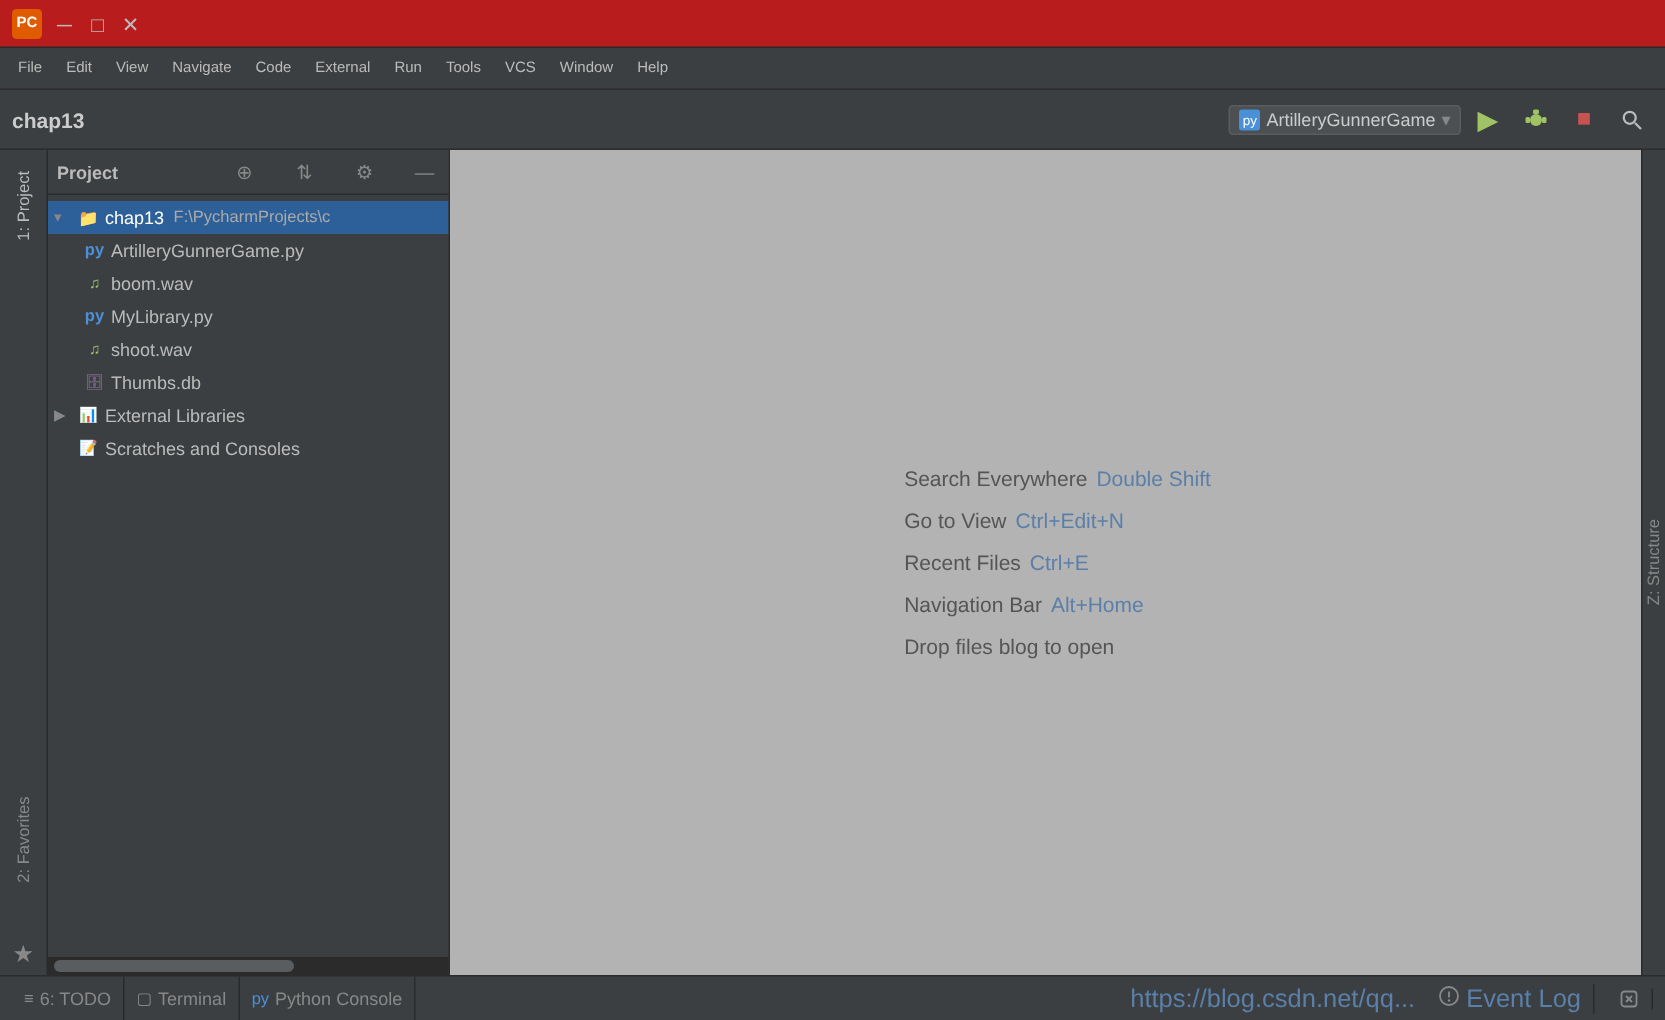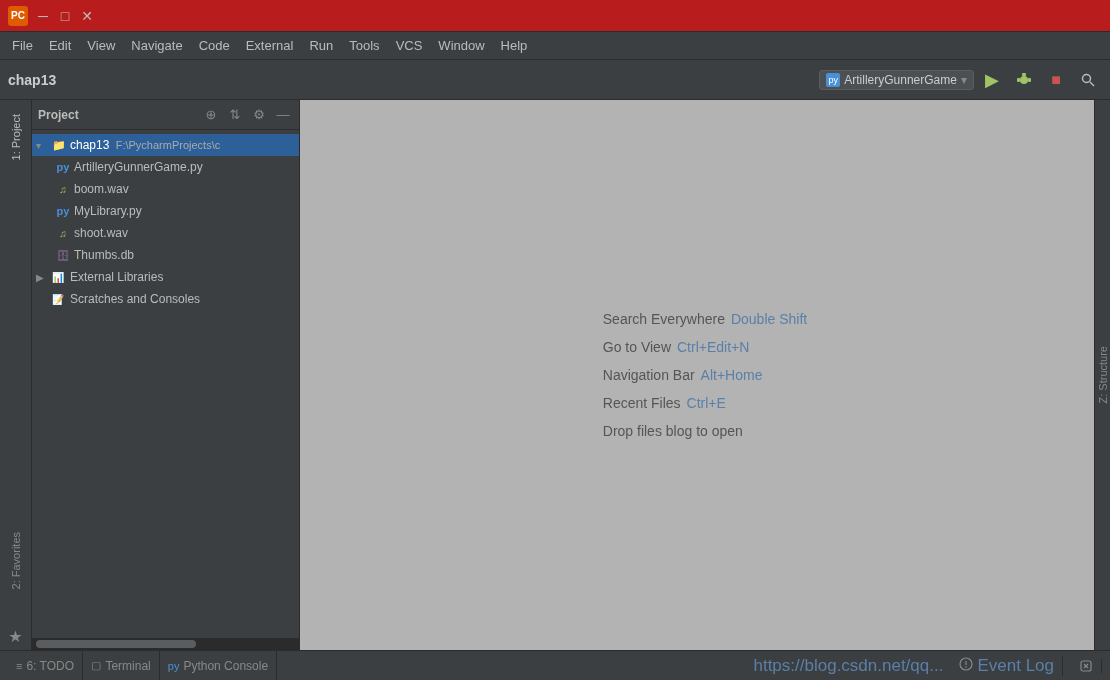--- a/index.html
+++ b/index.html
@@ -33,21 +33,21 @@
     }
 
     
     #menubar {
       height: 28px;
       background: #3c3f41;
       display: flex;
       align-items: center;
       padding: 0 4px;
       border-bottom: 1px solid #2b2b2b;
-      font-size: 13px;
+      font-size: 10px;
       color: #bbb;
     }
     .menu-item {
       padding: 3px 8px;
       cursor: pointer;
     }
 
     
     #toolbar {
       height: 40px;
@@ -124,21 +124,21 @@
       display: flex;
       flex-direction: column;
     }
     #project-panel-header {
       height: 30px;
       background: #3c3f41;
       display: flex;
       align-items: center;
       padding: 0 6px;
       border-bottom: 1px solid #2b2b2b;
-      gap: 4px;
+      gap: 20px;
     }
     .panel-header-title {
       font-size: 12px;
       color: #bbb;
       font-weight: bold;
       margin-right: auto;
     }
     .panel-header-btn {
       width: 20px; height: 20px;
       display: flex; align-items: center; justify-content: center;
@@ -374,26 +374,26 @@
     <div id="editor-hints">
       <div class="hint-line">
         <span class="hint-label">Search Everywhere</span>
         <span class="hint-shortcut">Double Shift</span>
       </div>
       <div class="hint-line">
         <span class="hint-label">Go to View</span>
         <span class="hint-shortcut">Ctrl+Edit+N</span>
       </div>
       <div class="hint-line">
+        <span class="hint-label">Recent Files</span>
+        <span class="hint-shortcut">Ctrl+E</span>
+      </div>
+      <div class="hint-line">
         <span class="hint-label">Navigation Bar</span>
         <span class="hint-shortcut">Alt+Home</span>
-      </div>
-      <div class="hint-line">
-        <span class="hint-label">Recent Files</span>
-        <span class="hint-shortcut">Ctrl+E</span>
       </div>
       <div class="hint-line">
         <span class="hint-label">Drop files blog to open</span>
       </div>
     </div>
   </div>
 
 </div>
 
 <div id="statusbar">

